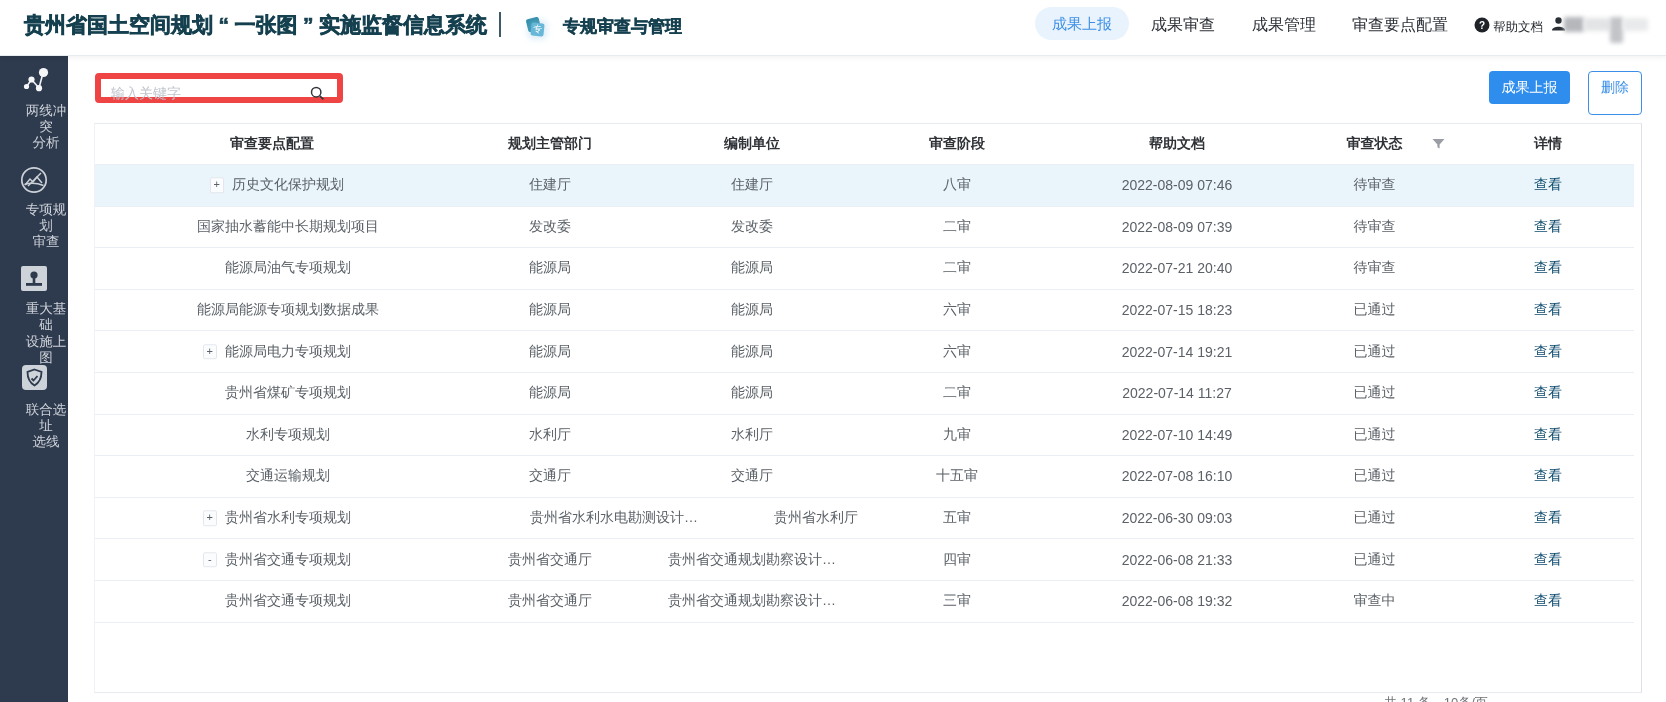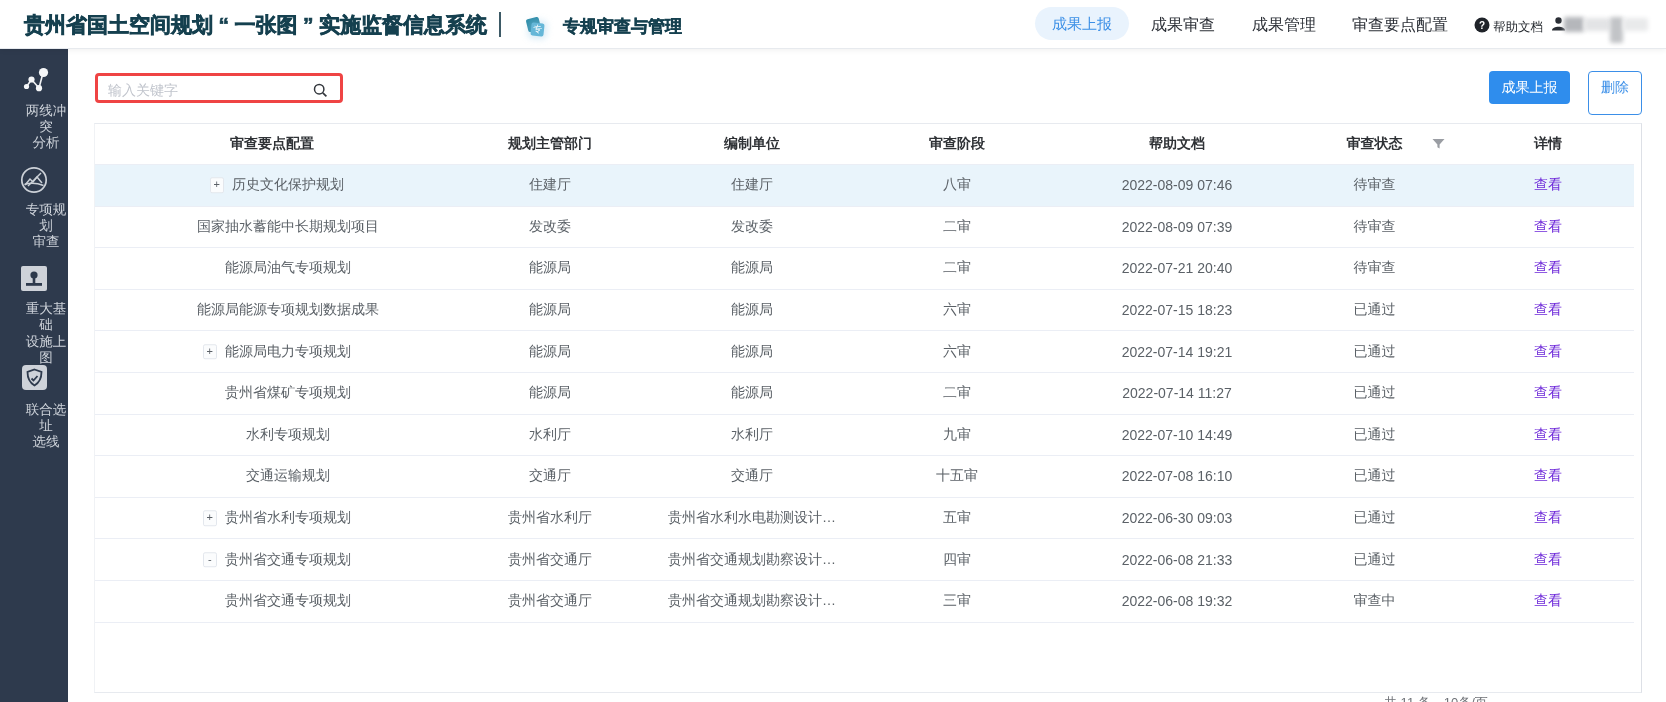--- a/index.html
+++ b/index.html
@@ -1,20 +1,20 @@
 <!DOCTYPE html>
 <html><head>
 <meta charset="utf-8">
 <style>
 * { margin:0; padding:0; box-sizing:border-box; }
 html,body { width:1666px; height:702px; overflow:hidden; }
 body { position:relative; font-family:"Liberation Sans",sans-serif; background:#fff; }
 
 
-#topbar { position:absolute; left:0; top:0; width:1666px; height:49px; background:#fff;
+#topbar { position:absolute; left:0; top:0; width:1666px; height:56px; background:#fff;
   border-bottom:1px solid #e7eaee; box-shadow:0 2px 5px rgba(0,0,0,.05); z-index:5; }
 #title { position:absolute; left:24px; top:11px; font-size:21px; font-weight:bold; color:#15404f; -webkit-text-stroke:0.6px #15404f; letter-spacing:0; white-space:nowrap; }
 #title .q { display:inline-block; width:21.5px; text-align:center; }
 #tsep { position:absolute; left:499px; top:12px; width:2px; height:25px; background:#3d5a66; }
 #applogo { position:absolute; left:527px; top:18px; width:18px; height:18px; }
 #applogo .back { position:absolute; left:0px; top:0px; width:13px; height:13px; background:#2d8ca8; border-radius:2px; transform:rotate(-14deg); }
 #applogo .front { position:absolute; left:4px; top:5px; width:13px; height:13px; background:#66b7d8; border-radius:2px; transform:rotate(6deg);
   color:#fff; font-size:9px; line-height:13px; text-align:center; box-shadow:0 0 6px 3px rgba(150,200,230,.35); }
 #subtitle { position:absolute; left:563px; top:15px; font-size:17px; font-weight:bold; color:#15404f; -webkit-text-stroke:0.4px #15404f; white-space:nowrap; }
 
@@ -30,21 +30,21 @@
 .blur2 { position:absolute; left:1584px; top:18px; width:26px; height:13px; background:#e3e4e6; border-radius:2px; filter:blur(2px); }
 .blur3 { position:absolute; left:1610px; top:17px; width:13px; height:26px; background:#c2c4c7; border-radius:2px; filter:blur(2px); }
 .blur4 { position:absolute; left:1623px; top:18px; width:25px; height:13px; background:#e9eaeb; border-radius:2px; filter:blur(2px); }
 
 
 #sidebar { position:absolute; left:0; top:49px; width:68px; height:653px; background:#2e3a4d; z-index:4; }
 .sideitem { position:absolute; left:0; width:68px; text-align:center; }
 .sidelabel { position:absolute; left:0; width:68px; text-align:center; color:#ced3da; font-size:13.5px; line-height:16.4px;padding-left:24px; }
 
 
-#search { position:absolute; left:95px; top:73px; width:248px; height:30px; background:#fff; border:3px solid #ef4444; border-radius:4px; }
+#search { position:absolute; left:95px; top:73px; width:248px; height:30px; background:#fff; border:6px solid #ef4444; border-radius:4px; }
 #search .ph { position:absolute; left:10px; top:0; line-height:28px; font-size:14px; color:#c0c4cc; }
 #search svg { position:absolute; right:12px; top:7px; }
 #btn-primary { position:absolute; left:1489px; top:71px; width:81px; height:33px; background:#2f8ded; border-radius:4px;
   color:#fff; font-size:14px; line-height:33px; text-align:center; }
 #btn-plain { position:absolute; left:1588px; top:71px; width:54px; height:44px; background:#fff; border:1px solid #3b8fe8; border-radius:4px;
   color:#3b8fe8; font-size:14px; line-height:31px; text-align:center; }
 
 
 #panel { position:absolute; left:94px; top:123px; width:1548px; height:570px; background:#fff;
   border:1px solid #e7eaef; border-left-color:#f0f2f5; border-right-color:#dde0e6; }
@@ -57,21 +57,21 @@
 #thead .c1 { transform:translateX(-16px); }
 .c6 { position:relative; }
 .c6 span.st { display:inline-block; transform:translateX(-20.5px); }
 .c7 > span, .c7.link { }
 .c7 { transform:translateX(-1.5px); }
 #fico { position:absolute; left:107px; top:14.5px; }
 .nm { position:relative; }
 .nm .box { position:absolute; left:-22.5px; top:50%; transform:translateY(-50%); width:14.5px; height:15.5px;
   border:1px solid #e3e7ed; border-radius:2px; background:#fbfcfd;
   color:#5b6167; font-size:11px; line-height:13.5px; text-align:center; font-weight:normal; }
-.link { color:#6d28d9; }
+.link { color:#0c4a6e; }
 #pagination { position:absolute; left:1384px; top:694px; font-size:13px; color:#707378; white-space:nowrap; }
 </style>
 </head>
 <body>
 
 <div id="topbar">
   <div id="title">贵州省国土空间规划<span class="q">“</span>一张图<span class="q">”</span>实施监督信息系统</div>
   <div id="tsep"></div>
   <div id="applogo">
       <div class="back"></div>
@@ -263,22 +263,22 @@
     <div class="c c5">2022-07-08 16:10</div>
       <div class="c c6">
         <span class="st">已通过</span>
       </div>
       <div class="c c7 link">查看</div>
   </div>
   <div class="trow">
     <div class="c c1">
         <span class="nm"><span class="box">+</span>贵州省水利专项规划</span>
       </div>
-    <div class="c c2">贵州省水利厅</div>
-      <div class="c c3">贵州省水利水电勘测设计…</div>
+    <div class="c c3">贵州省水利水电勘测设计…</div>
+      <div class="c c2">贵州省水利厅</div>
       <div class="c c4">五审</div>
     <div class="c c5">2022-06-30 09:03</div>
       <div class="c c6">
         <span class="st">已通过</span>
       </div>
       <div class="c c7 link">查看</div>
   </div>
   <div class="trow">
     <div class="c c1">
         <span class="nm"><span class="box">-</span>贵州省交通专项规划</span>

